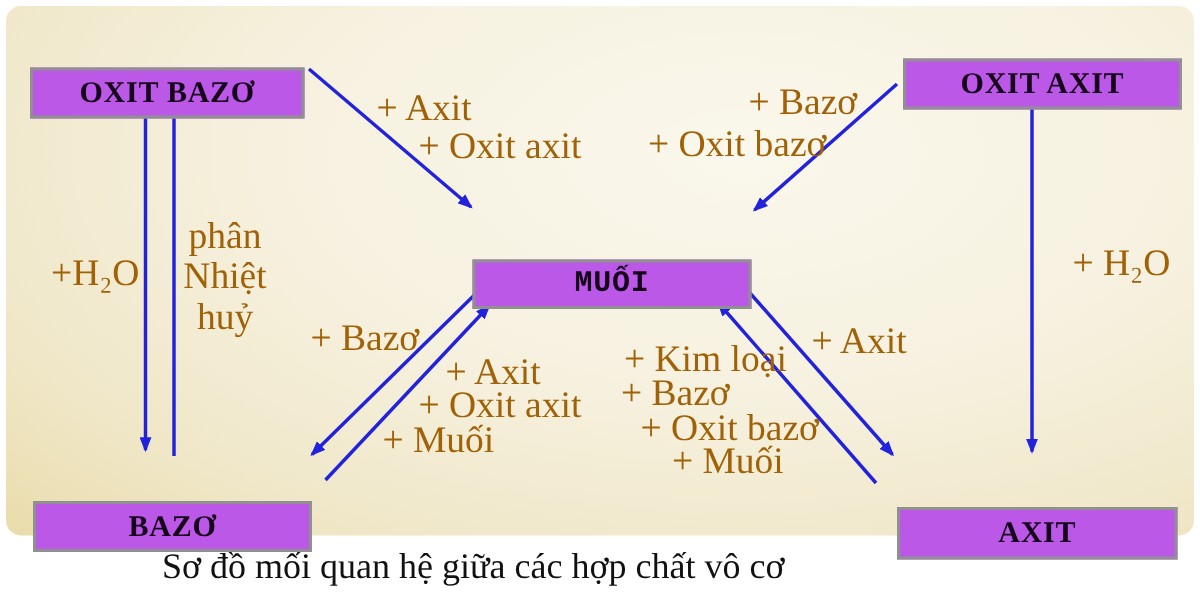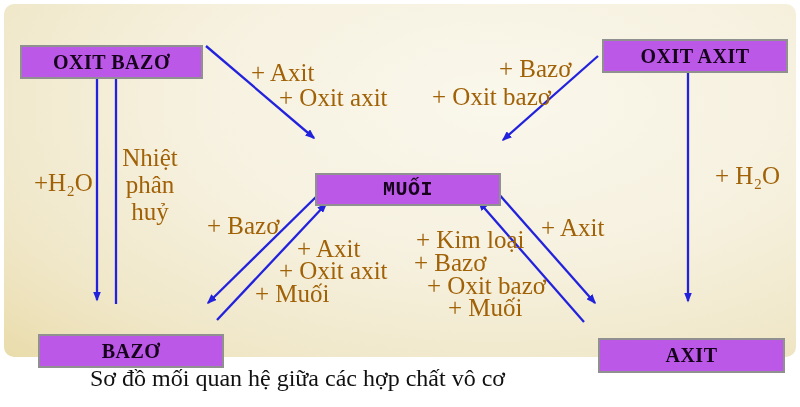--- a/index.html
+++ b/index.html
@@ -7,26 +7,26 @@
        font-family:"Liberation Serif","DejaVu Serif",serif;}
   .panel{position:absolute;left:4px;top:4px;width:792px;height:353px;
          border-radius:10px;
          background:radial-gradient(ellipse at 62% 28%, #faf7ec 0%, #f6f1df 45%, #f0e7c8 78%, #e9dcab 100%);}
   .node{position:absolute;display:flex;align-items:center;justify-content:center;
         background:#bb58e8;border:2px solid #909090;box-sizing:border-box;
         font-weight:bold;font-size:20px;color:#16021a;letter-spacing:0.5px;margin-top:21px;}
   #box-oxit-bazo{left:20px;top:24px;width:183px;height:34px;}
   #box-oxit-axit{left:602px;top:18px;width:186px;height:34px;}
   #box-muoi{left:315px;top:152px;width:186px;height:33px;font-family:Liberation Mono, monospace;}
-  #box-bazo{left:38px;top:313px;width:186px;height:34px;}
+  #box-bazo{left:22px;top:313px;width:186px;height:34px;}
   #box-axit{left:598px;top:317px;width:187px;height:35px;}
   svg.arrows{position:absolute;left:0;top:0;width:800px;height:358px;pointer-events:none;}
   .lbl{position:absolute;font-size:25px;color:#a16207;white-space:nowrap;}
   #lbl-nhiet{left:113px;top:144px;width:74px;text-align:center;line-height:27px;white-space:normal;}
-  .caption{position:absolute;left:90px;top:365px;font-size:24px;color:#111111;white-space:nowrap;}
+  .caption{position:absolute;left:108px;top:365px;font-size:24px;color:#111111;white-space:nowrap;}
 </style>
 </head>
 <body>
 
 <div class="panel"></div>
 
 <svg class="arrows" viewBox="0 0 800 358">
   <defs>
     <marker id="ah" markerWidth="10" markerHeight="8" refX="8.5" refY="4" orient="auto" markerUnits="userSpaceOnUse">
       <path d="M0,0 L10,4 L0,8 z" fill="#2222dd"></path>
@@ -52,22 +52,22 @@
 <div class="node" id="box-axit">AXIT</div>
 
 <div class="lbl" style="left:251px;top:59px;">+ Axit</div>
 <div class="lbl" style="left:279px;top:84px;">+ Oxit axit</div>
 
 <div class="lbl" style="left:499px;top:55px;">+ Bazơ</div>
 <div class="lbl" style="left:432px;top:83px;">+ Oxit bazơ</div>
 
 <div class="lbl" style="left:34px;top:169px;">+H₂O</div>
 <div class="lbl" id="lbl-nhiet">
+  <div>phân</div>
   <div>Nhiệt</div>
-  <div>phân</div>
   <div>huỷ</div>
 </div>
 
 <div class="lbl" style="left:691px;top:162px;margin-left:24px;">+ H₂O</div>
 
 <div class="lbl" style="left:207px;top:212px;">+ Bazơ</div>
 
 <div class="lbl" style="left:297px;top:235px;">+ Axit</div>
 <div class="lbl" style="left:279px;top:257px;">+ Oxit axit</div>
 <div class="lbl" style="left:255px;top:280px;">+ Muối</div>

